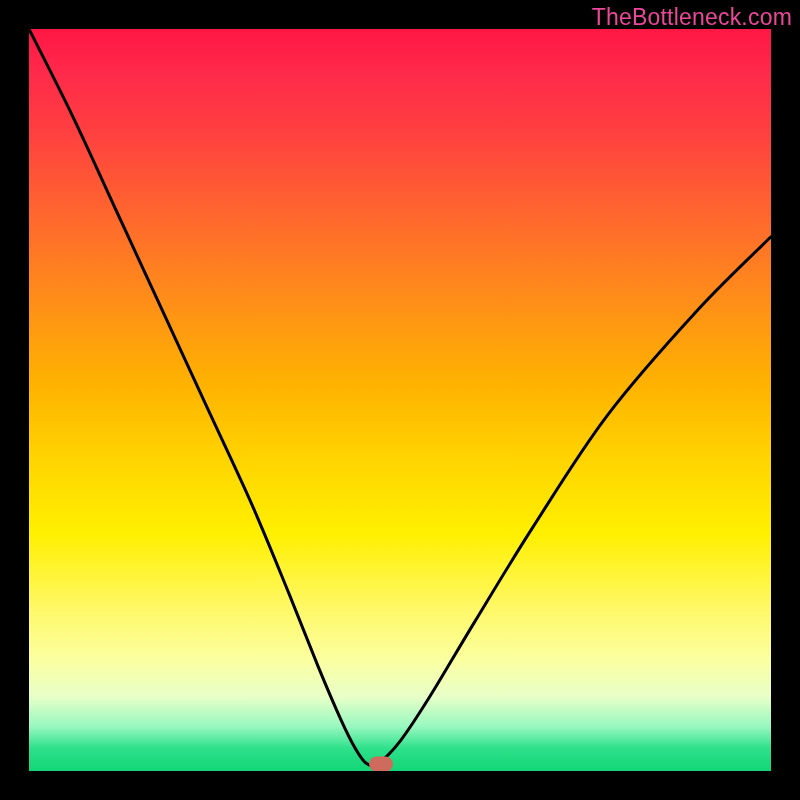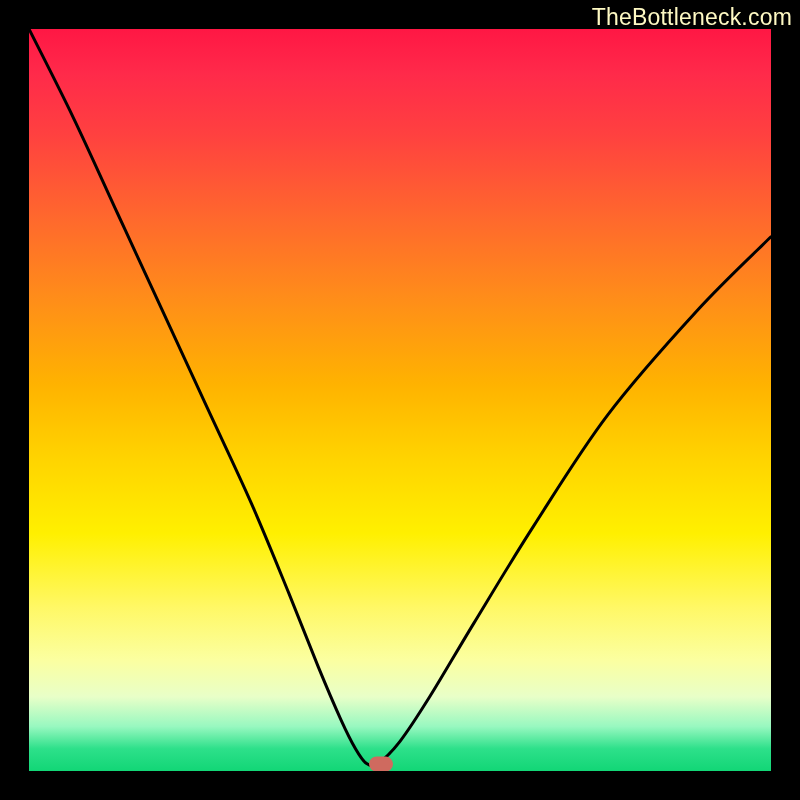--- a/index.html
+++ b/index.html
@@ -39,21 +39,21 @@
       #e8ffc8 90%,
       #98f8c0 94%,
       #2de08a 97%,
       #12d676 100%
     );
   }
   .watermark {
     position: absolute;
     top: 4px;
     right: 8px;
-    color: #fef9c3;
+    color: #ec4899;
     font-size: 23px;
     font-weight: 500;
     letter-spacing: 0.2px;
   }
   svg.curve {
     position: absolute;
     left: 0;
     top: 0;
     width: 742px;
     height: 742px;

